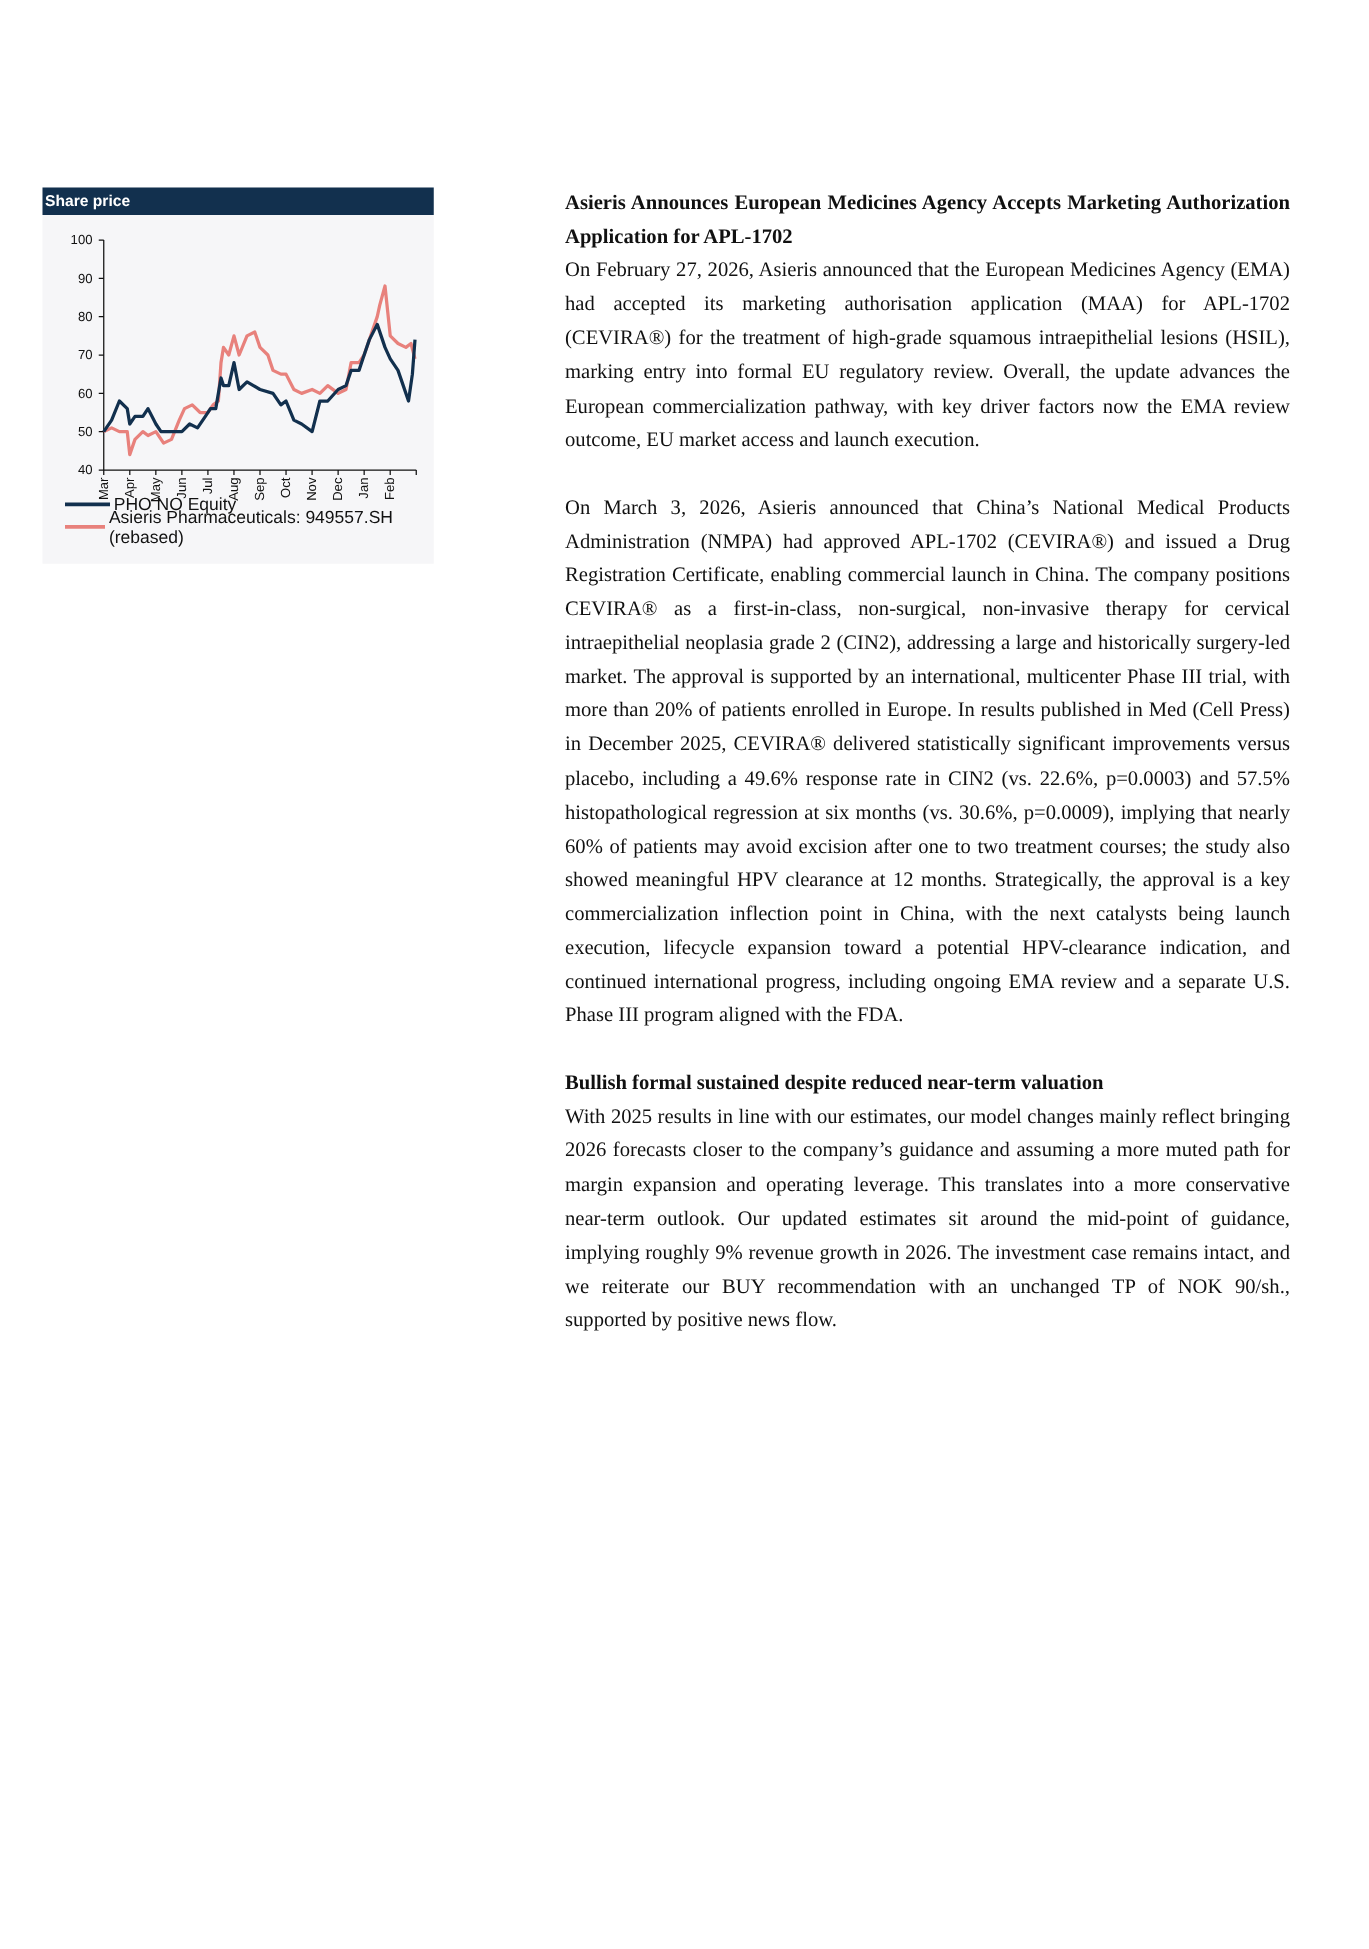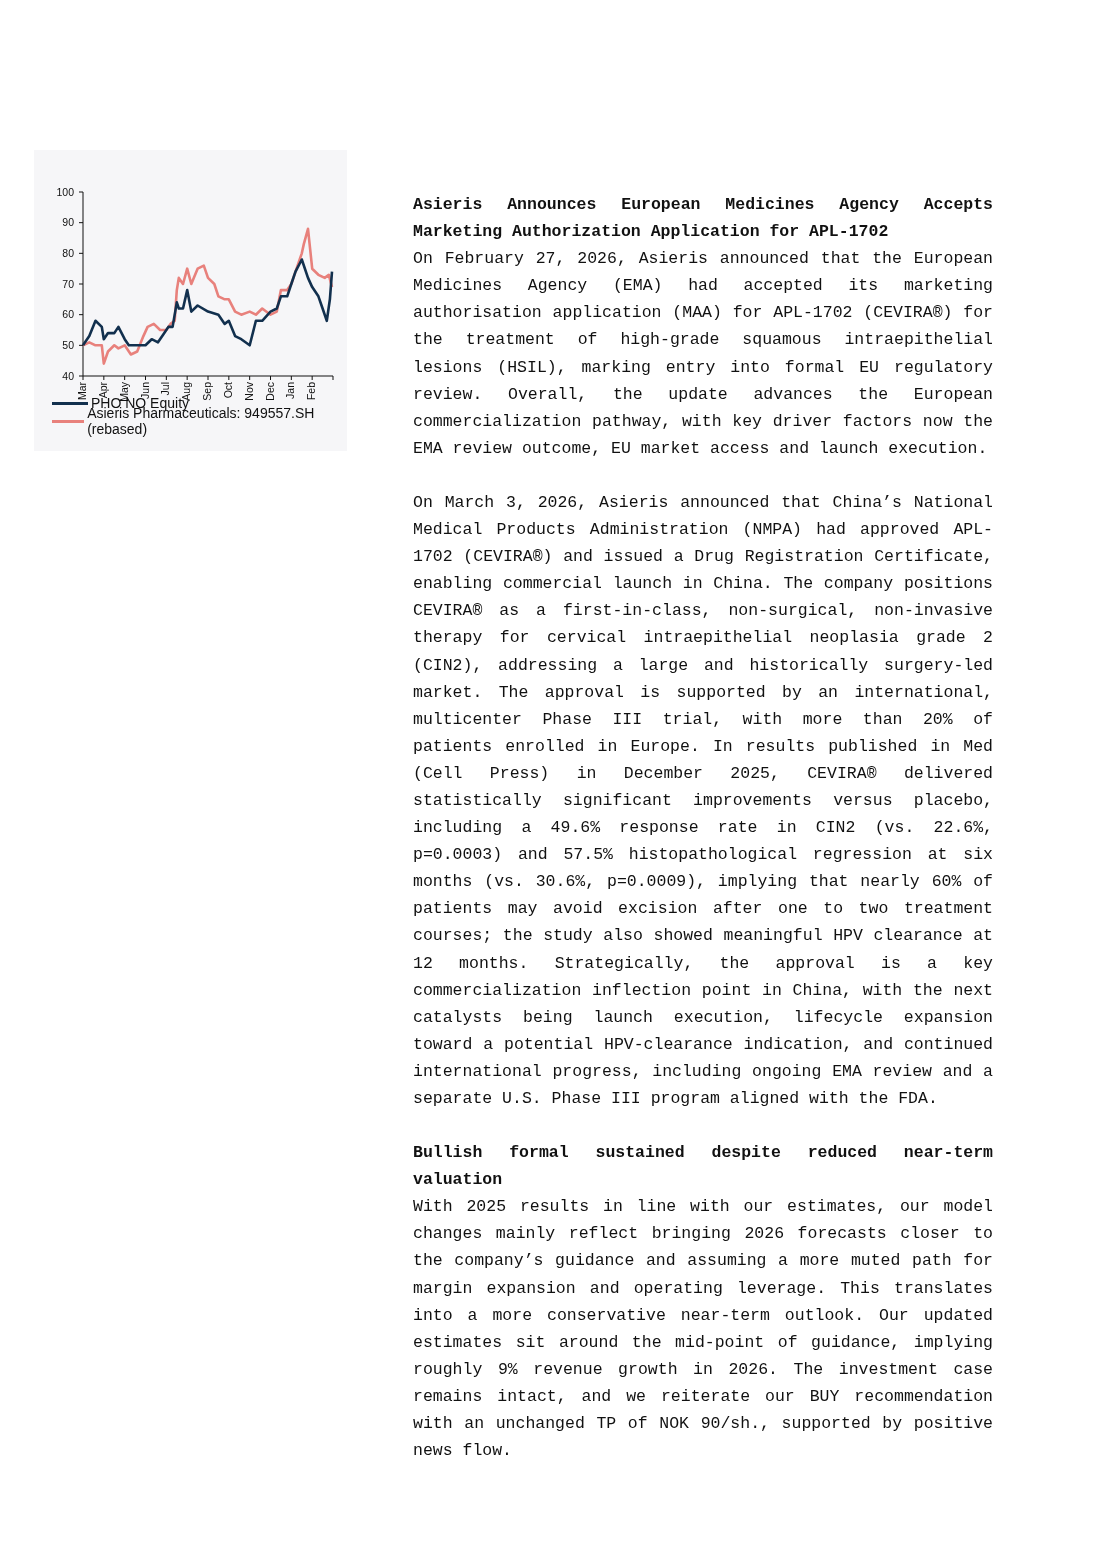--- a/index.html
+++ b/index.html
@@ -3,29 +3,30 @@
 <meta charset="utf-8">
 <style>
   html, body { margin: 0; padding: 0; background: #ffffff; }
   body { width: 1095px; height: 1559px; position: relative; font-family: "Liberation Sans", sans-serif; color: #111; }
   .chart-box { position: absolute; left: 34px; top: 150px; width: 313px; height: 301px; background: #f6f6f8; }
   .chart-header { height: 22px; background: #12304e; color: #fff; font-weight: bold; font-size: 12.5px; line-height: 22px; padding-left: 2px; }
   .chart-svg { position: absolute; left: 0; top: 22px; }
   .legend { position: absolute; left: 18px; top: 244px; font-size: 14px; color: #111; }
   .legend-item { display: flex; align-items: center; height: 18px; }
   .legend-swatch { width: 36px; height: 3px; margin-right: 3px; }
-  .article { position: absolute; left: 413px; top: 148px; width: 580px; font-family: Liberation Mono, monospace; font-size: 16.5px; line-height: 27.1px; text-align: justify; margin-top: 43px; }
+  .article { position: absolute; left: 452px; top: 148px; width: 580px; font-family: Liberation Serif, serif; font-size: 16.5px; line-height: 27.1px; text-align: justify; }
   .article h2 { font-size: 16.5px; font-weight: bold; margin: 0; line-height: 27.1px; }
   .article p { margin: 0; }
   .section { margin-bottom: 27px; }
 </style>
 </head>
 <body>
 
 <div class="chart-box">
+  <div class="chart-header">Share price</div>
   <svg class="chart-svg" id="chart-svg" width="313" height="235">
       <line x1="49" y1="20" x2="49" y2="204" stroke="#111" stroke-width="1"></line>
       <line x1="49" y1="204" x2="299" y2="204" stroke="#111" stroke-width="1"></line>
       <line x1="45" y1="204" x2="49" y2="204" stroke="#111" stroke-width="1"></line>
       <text x="40" y="207.5" text-anchor="end" font-size="10.5" font-family="Liberation Sans, sans-serif" fill="#111">40</text>
       <line x1="45" y1="173.33333333333334" x2="49" y2="173.33333333333334" stroke="#111" stroke-width="1"></line>
       <text x="40" y="176.83333333333334" text-anchor="end" font-size="10.5" font-family="Liberation Sans, sans-serif" fill="#111">50</text>
       <line x1="45" y1="142.66666666666669" x2="49" y2="142.66666666666669" stroke="#111" stroke-width="1"></line>
       <text x="40" y="146.16666666666669" text-anchor="end" font-size="10.5" font-family="Liberation Sans, sans-serif" fill="#111">60</text>
       <line x1="45" y1="112" x2="49" y2="112" stroke="#111" stroke-width="1"></line>

